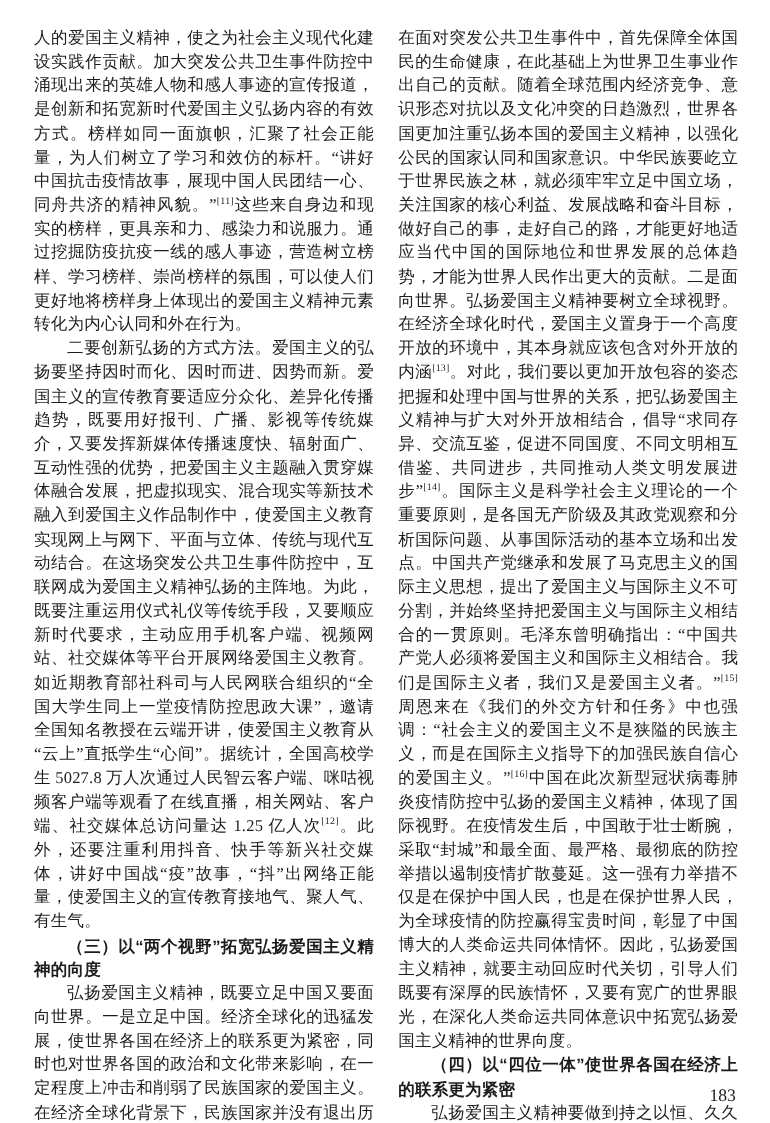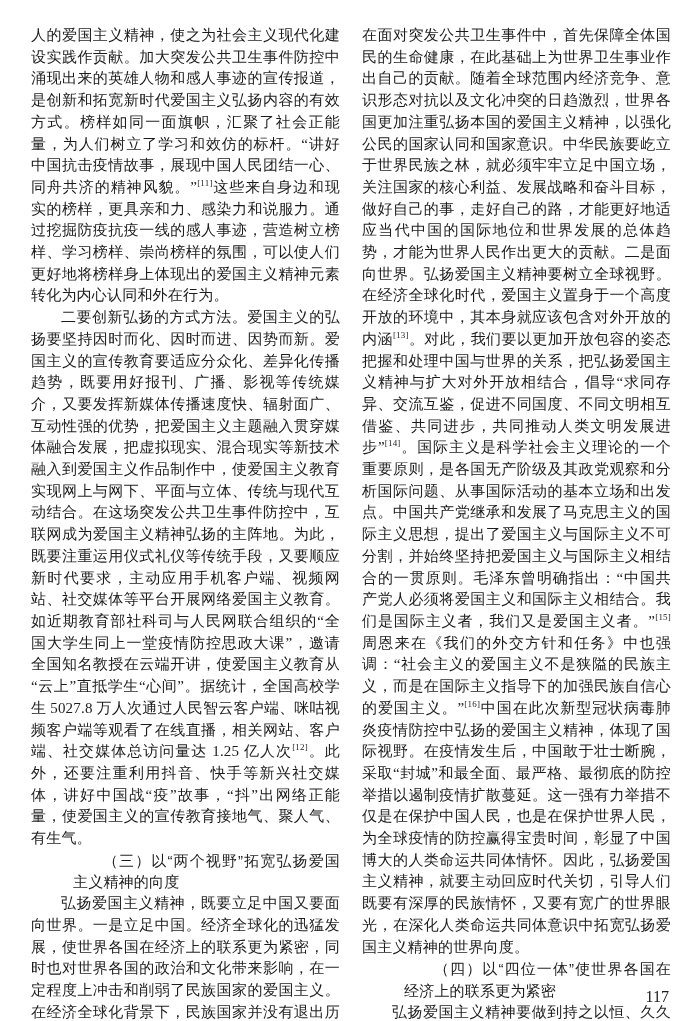--- a/index.html
+++ b/index.html
@@ -24,23 +24,22 @@
   .para {
     margin: 0;
     font-size: 15px;
     line-height: 21.7px;
     text-align: justify;
     text-justify: inter-ideograph;
     letter-spacing: 0.2px;
   }
   .para.indent { text-indent: 2em; }
   .para.heading {
-    font-weight: 400;
+    font-weight: 700;
     font-family: "Liberation Sans", "DejaVu Sans", sans-serif;
-    margin-left: 42px;
   }
   sup.ref {
     font-size: 9px;
     line-height: 0;
     vertical-align: super;
   }
   .page-number {
     position: absolute;
     right: 31px;
     top: 988px;
@@ -58,14 +57,14 @@
         <p class="para body indent">二要创新弘扬的方式方法。爱国主义的弘扬要坚持因时而化、因时而进、因势而新。爱国主义的宣传教育要适应分众化、差异化传播趋势，既要用好报刊、广播、影视等传统媒介，又要发挥新媒体传播速度快、辐射面广、互动性强的优势，把爱国主义主题融入贯穿媒体融合发展，把虚拟现实、混合现实等新技术融入到爱国主义作品制作中，使爱国主义教育实现网上与网下、平面与立体、传统与现代互动结合。在这场突发公共卫生事件防控中，互联网成为爱国主义精神弘扬的主阵地。为此，既要注重运用仪式礼仪等传统手段，又要顺应新时代要求，主动应用手机客户端、视频网站、社交媒体等平台开展网络爱国主义教育。如近期教育部社科司与人民网联合组织的“全国大学生同上一堂疫情防控思政大课”，邀请全国知名教授在云端开讲，使爱国主义教育从“云上”直抵学生“心间”。据统计，全国高校学生 5027.8 万人次通过人民智云客户端、咪咕视频客户端等观看了在线直播，相关网站、客户端、社交媒体总访问量达 1.25 亿人次<sup class="ref">[12]</sup>。此外，还要注重利用抖音、快手等新兴社交媒体，讲好中国战“疫”故事，“抖”出网络正能量，使爱国主义的宣传教育接地气、聚人气、有生气。</p>
         <p class="para heading indent">（三）以“两个视野”拓宽弘扬爱国主义精神的向度</p>
         <p class="para body indent">弘扬爱国主义精神，既要立足中国又要面向世界。一是立足中国。经济全球化的迅猛发展，使世界各国在经济上的联系更为紧密，同时也对世界各国的政治和文化带来影响，在一定程度上冲击和削弱了民族国家的爱国主义。在经济全球化背景下，民族国家并没有退出历史舞台，依然是国际关系的主体。只要国家继续存在，爱国主义就不会消失，本国、本民族的利益一直是爱国主义的核心立场。我们应该始终把中国最广大人民的利益放在第一位，</p>
       </div>
     <div class="column">
         <p class="para body">在面对突发公共卫生事件中，首先保障全体国民的生命健康，在此基础上为世界卫生事业作出自己的贡献。随着全球范围内经济竞争、意识形态对抗以及文化冲突的日趋激烈，世界各国更加注重弘扬本国的爱国主义精神，以强化公民的国家认同和国家意识。中华民族要屹立于世界民族之林，就必须牢牢立足中国立场，关注国家的核心利益、发展战略和奋斗目标，做好自己的事，走好自己的路，才能更好地适应当代中国的国际地位和世界发展的总体趋势，才能为世界人民作出更大的贡献。二是面向世界。弘扬爱国主义精神要树立全球视野。在经济全球化时代，爱国主义置身于一个高度开放的环境中，其本身就应该包含对外开放的内涵<sup class="ref">[13]</sup>。对此，我们要以更加开放包容的姿态把握和处理中国与世界的关系，把弘扬爱国主义精神与扩大对外开放相结合，倡导“求同存异、交流互鉴，促进不同国度、不同文明相互借鉴、共同进步，共同推动人类文明发展进步”<sup class="ref">[14]</sup>。国际主义是科学社会主义理论的一个重要原则，是各国无产阶级及其政党观察和分析国际问题、从事国际活动的基本立场和出发点。中国共产党继承和发展了马克思主义的国际主义思想，提出了爱国主义与国际主义不可分割，并始终坚持把爱国主义与国际主义相结合的一贯原则。毛泽东曾明确指出：“中国共产党人必须将爱国主义和国际主义相结合。我们是国际主义者，我们又是爱国主义者。”<sup class="ref">[15]</sup>周恩来在《我们的外交方针和任务》中也强调：“社会主义的爱国主义不是狭隘的民族主义，而是在国际主义指导下的加强民族自信心的爱国主义。”<sup class="ref">[16]</sup>中国在此次新型冠状病毒肺炎疫情防控中弘扬的爱国主义精神，体现了国际视野。在疫情发生后，中国敢于壮士断腕，采取“封城”和最全面、最严格、最彻底的防控举措以遏制疫情扩散蔓延。这一强有力举措不仅是在保护中国人民，也是在保护世界人民，为全球疫情的防控赢得宝贵时间，彰显了中国博大的人类命运共同体情怀。因此，弘扬爱国主义精神，就要主动回应时代关切，引导人们既要有深厚的民族情怀，又要有宽广的世界眼光，在深化人类命运共同体意识中拓宽弘扬爱国主义精神的世界向度。</p>
         <p class="para heading indent">（四）以“四位一体”使世界各国在经济上的联系更为紧密</p>
         <p class="para body indent">弘扬爱国主义精神要做到持之以恒、久久为功，离不开科学的机制保障，否则就容易陷入表面化、碎片化、零散化的困境。在具体的实践中，弘扬爱国主义精神存在着唱“独角戏”“一阵风”等问题，</p>
       </div>
   </div>
-  <div class="page-number">117</div>
+  <div class="page-number">183</div>
 </div>
 
 </body></html>

